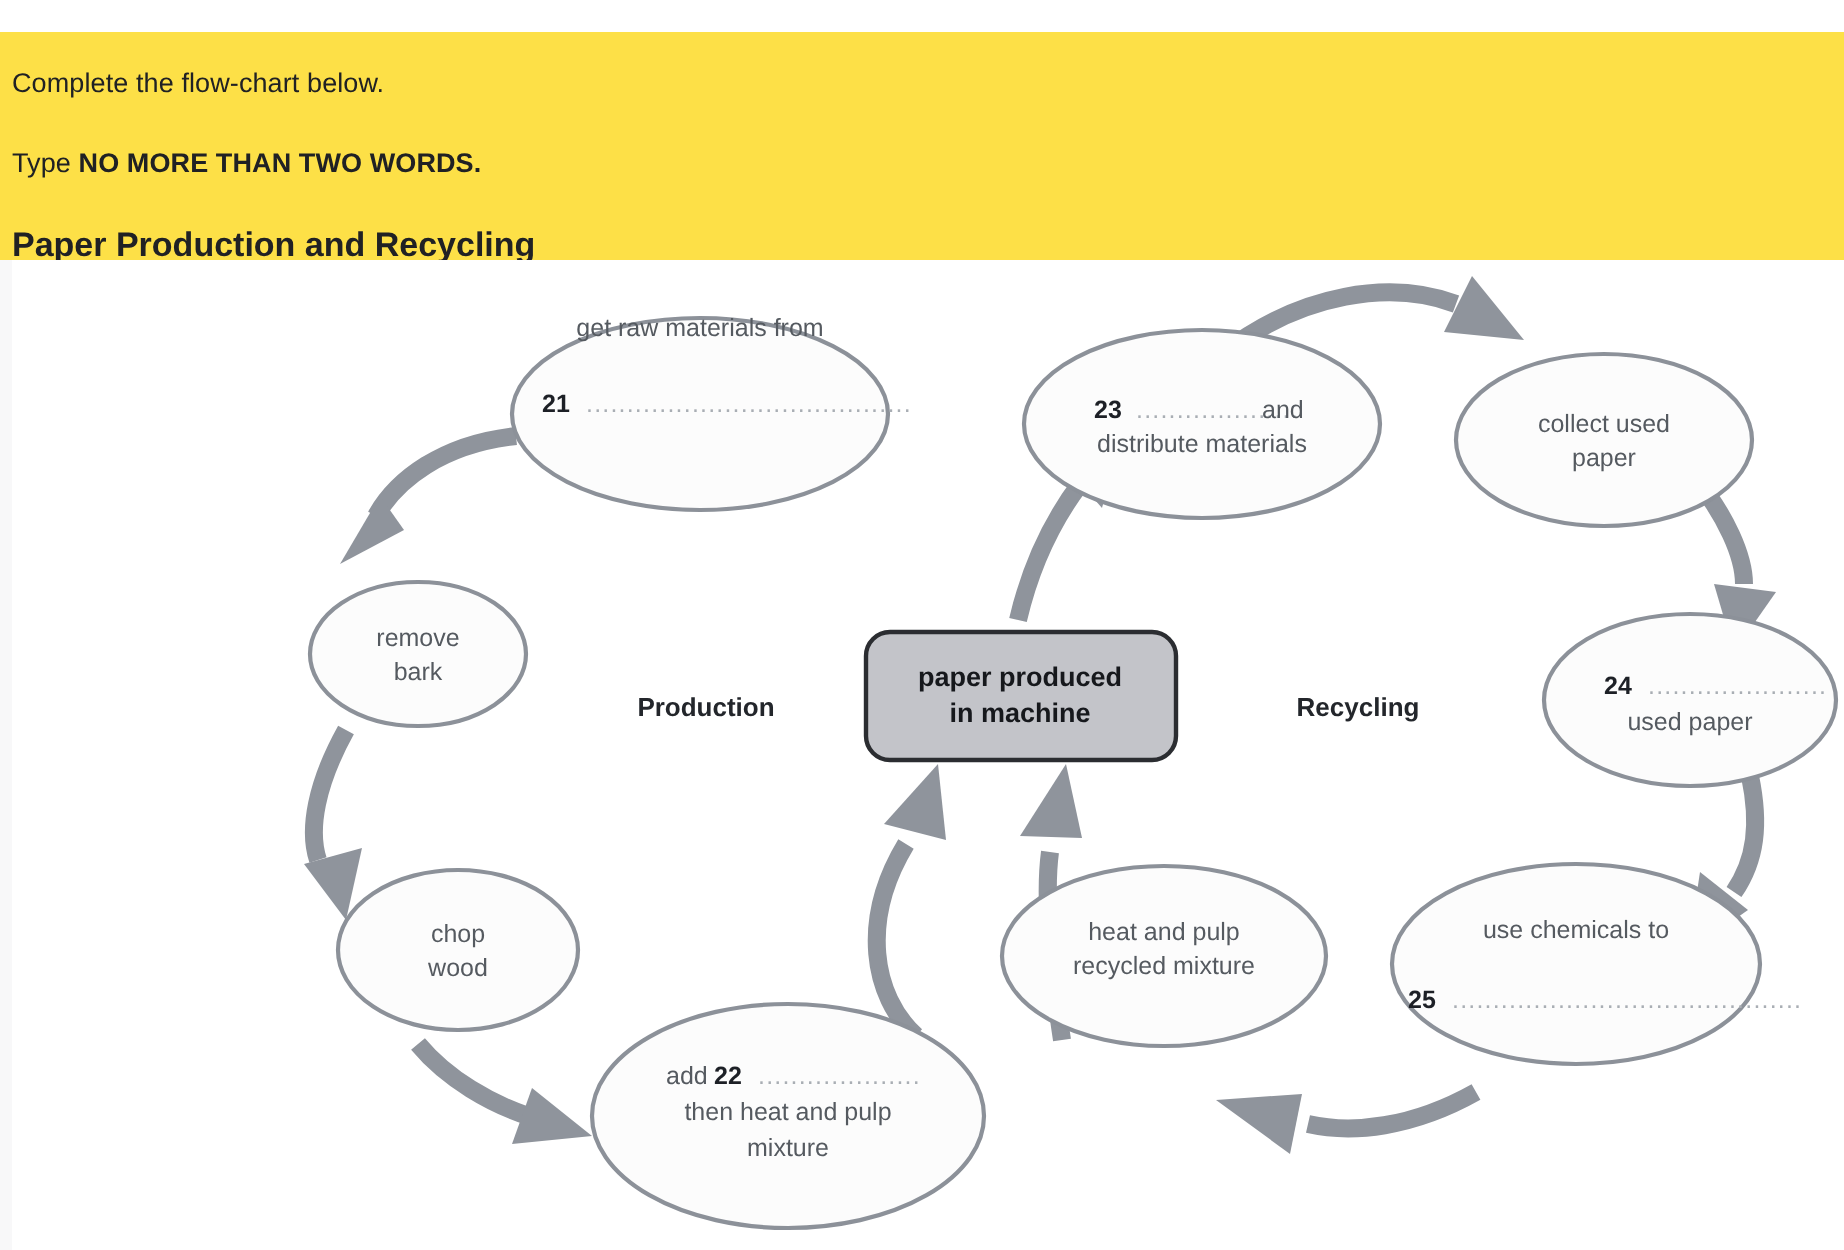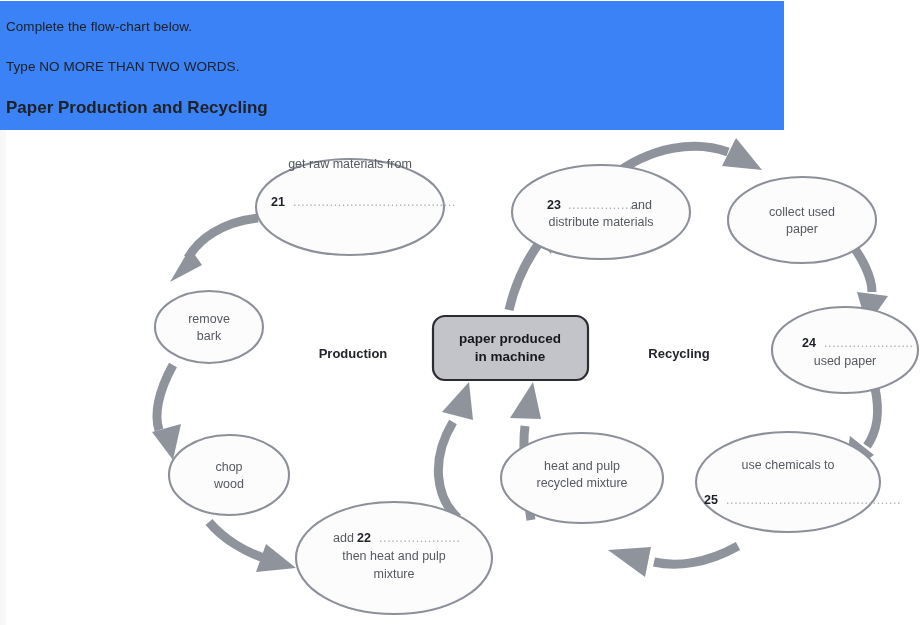--- a/index.html
+++ b/index.html
@@ -12,45 +12,45 @@
     background: #ffffff;
     font-family: "Liberation Sans", sans-serif;
     overflow: hidden;
     position: relative;
   }
 
   
   #header {
     position: absolute;
     left: 0;
-    top: 1px;
-    width: 784px;
+    top: 16px;
+    width: 922px;
     height: 130px;
-    background: #3b82f6;
+    background: #fde047;
     box-sizing: border-box;
     padding: 14px 0 0 6px;
   }
   .instr {
     font-size: 13.5px;
     color: #202124;
     line-height: 1.35;
     margin: 0 0 0 0;
     letter-spacing: 0.05px;
   }
   #instr-1 { position: absolute; left: 6px; top: 17px; }
   #instr-2 { position: absolute; left: 6px; top: 57px; }
   #chart-title {
     position: absolute;
     left: 6px;
     top: 97px;
     font-size: 17px;
     font-weight: bold;
     color: #202124;
   }
-  .strong { font-weight: normal; }
+  .strong { font-weight: bold; }
 
   
   #diagram-panel {
     position: absolute;
     left: 0;
     top: 130px;
     width: 922px;
     height: 495px;
     background: #ffffff;
     border-left: 6px solid #f8f8f9;

